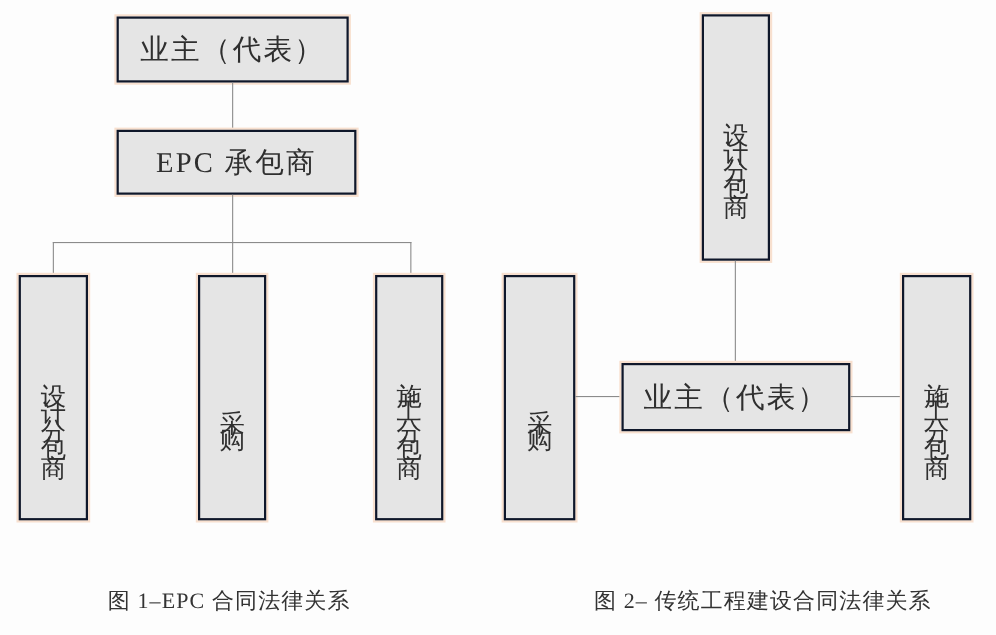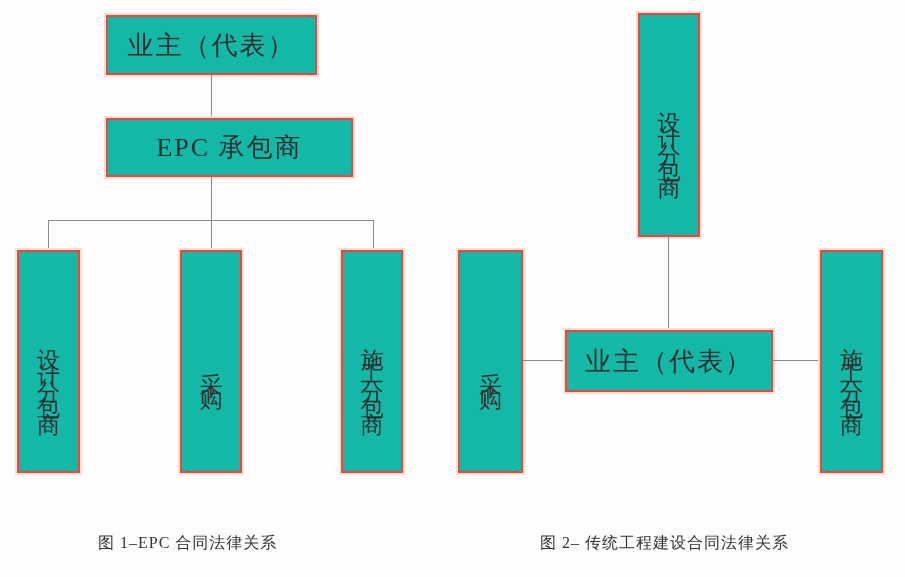--- a/index.html
+++ b/index.html
@@ -12,22 +12,22 @@
     position: relative;
     width: 905px;
     height: 577px;
     background: #fdfdfd;
     overflow: hidden;
     color: #2f2f2f;
   }
   .box {
     position: absolute;
     box-sizing: border-box;
-    background: #14b8a6;
-    border: 2px solid #ef4444;
+    background: #e5e5e5;
+    border: 2px solid #0f172a;
     box-shadow: 0 0 0 2px #f8e0cf;
     display: flex;
     align-items: center;
     justify-content: center;
     color: #2f2f2f;
   }
   .hlabel {
     font-size: 26px;
     letter-spacing: 2px;
     white-space: nowrap;
@@ -40,38 +40,38 @@
     position: relative;
     top: 8px;
     white-space: nowrap;
   }
   .line {
     position: absolute;
     background: #8b8b8b;
   }
   .caption {
     position: absolute;
-    font-size: 16px;
+    font-size: 20px;
     letter-spacing: 1px;
     color: #333333;
     white-space: nowrap;
   }
 </style>
 </head>
 <body>
 
 <div id="canvas">
 
   <div class="box" style="left:106px; top:15px; width:211px; height:60px;">
     <span class="hlabel">业主（代表）</span>
   </div>
 
   <div class="line" style="left:211px; top:75px; width:1px; height:43px;"></div>
 
-  <div class="box" style="left:106px; top:118px; width:247px; height:59px;">
+  <div class="box" style="left:106px; top:118px; width:218px; height:59px;">
     <span class="hlabel">EPC 承包商</span>
   </div>
 
   <div class="line" style="left:211px; top:177px; width:1px; height:73px;"></div>
 
   <div class="line" style="left:48px; top:220px; width:326px; height:1px;"></div>
 
   <div class="line" style="left:48px; top:220px; width:1px; height:30px;"></div>
 
   <div class="line" style="left:373px; top:220px; width:1px; height:30px;"></div>

